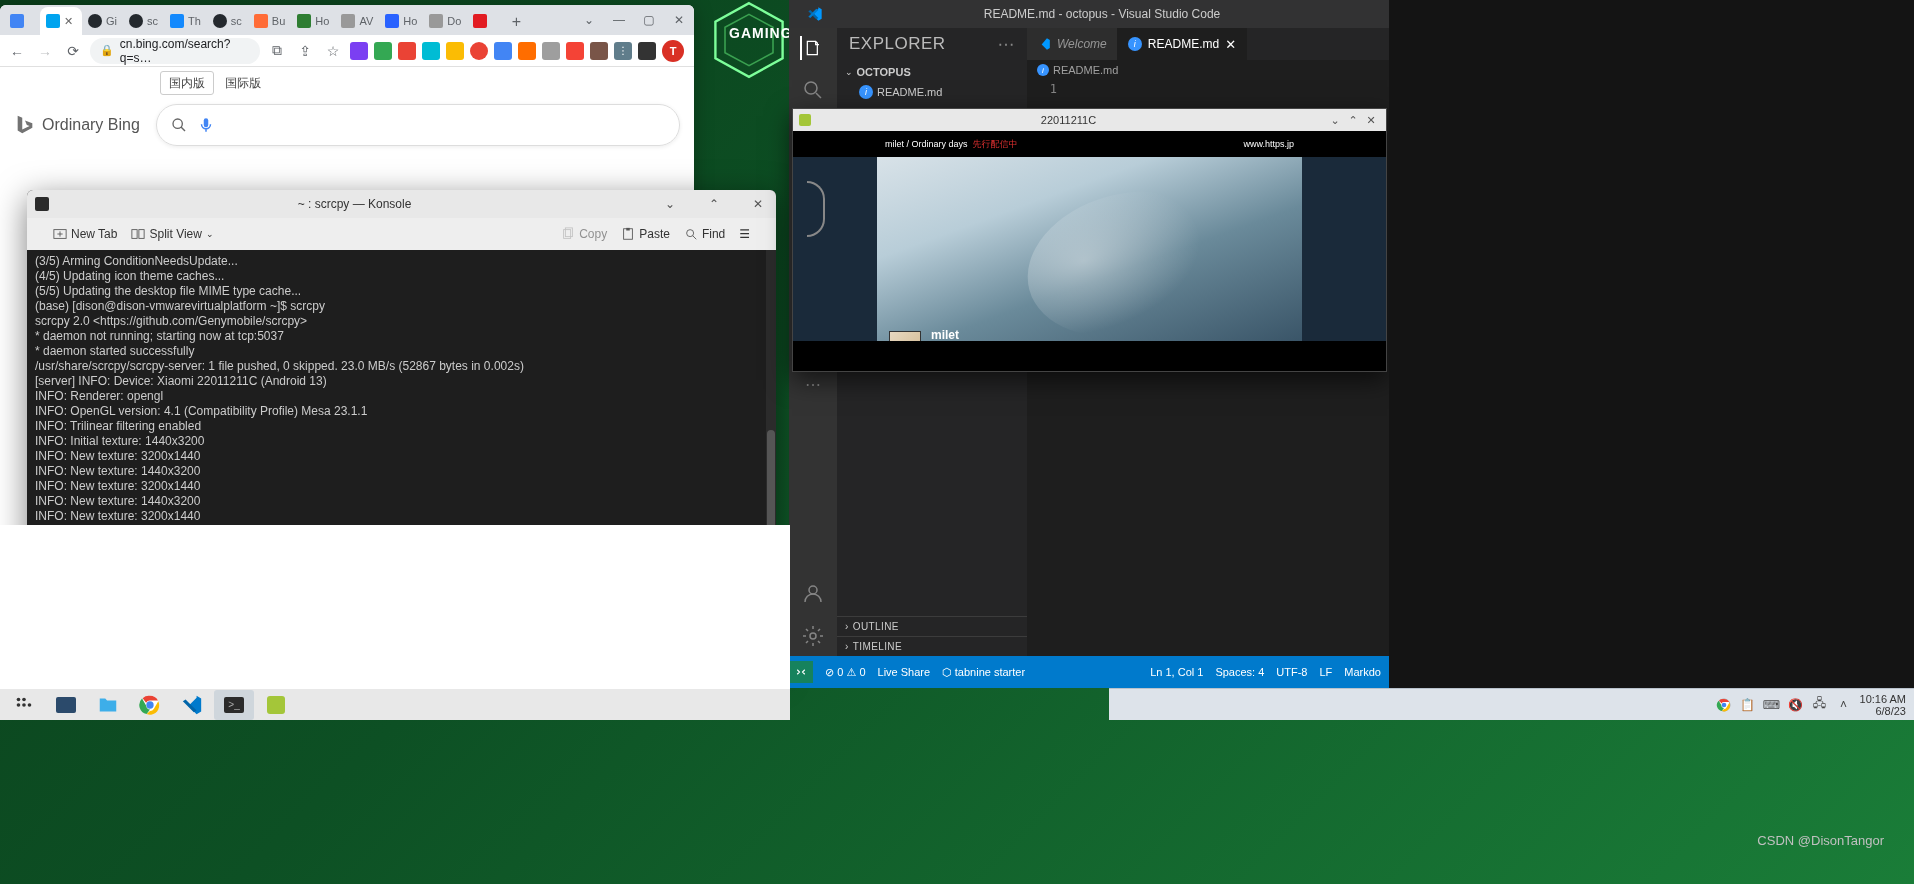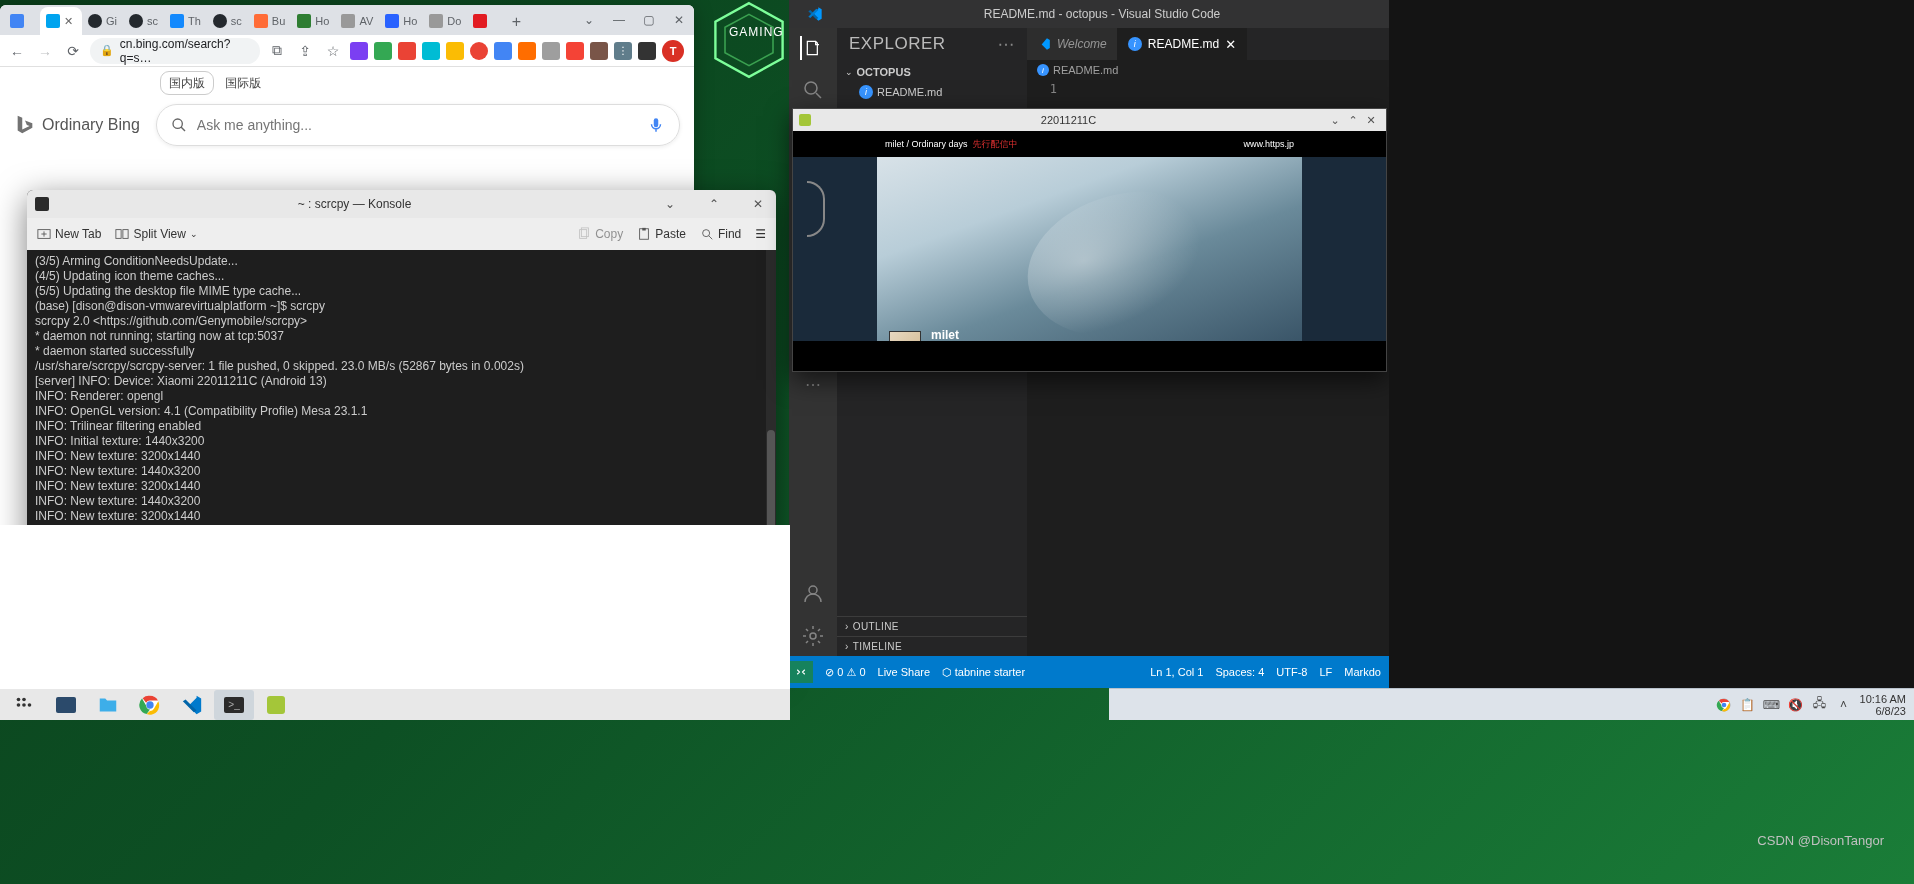--- a/index.html
+++ b/index.html
@@ -1,20 +1,20 @@
 <!DOCTYPE html>
 <html><head>
 <meta charset="utf-8">
 <style>
 *{margin:0;padding:0;box-sizing:border-box;font-family:"Segoe UI",Arial,sans-serif}
 body{width:1914px;height:884px;background:#1a1a1a;position:relative;overflow:hidden}
 
 
 .desktop{position:absolute;inset:0;background:linear-gradient(135deg,#0a3d1a 0%,#0d5024 40%,#1a7d38 100%)}
-.gaming-logo{position:absolute;left:729px;top:25px;color:#fff;font-weight:400;font-size:12px;letter-spacing:1px}
+.gaming-logo{position:absolute;left:729px;top:25px;color:#fff;font-weight:700;font-size:14px;letter-spacing:1px}
 .gaming-hex{position:absolute;left:706px;top:0;width:86px;height:80px}
 .gaming-hex svg{width:100%;height:100%}
 
 
 .chrome{position:absolute;left:0;top:5px;width:694px;height:683px;background:#fff;border-radius:6px 6px 0 0;box-shadow:0 4px 20px rgba(0,0,0,.3);overflow:hidden}
 .chrome-titlebar{height:30px;background:#dee1e6;display:flex;align-items:center}
 .tab-strip{display:flex;height:30px;align-items:flex-end;flex:1;padding-left:4px}
 .chrome-tab{height:28px;min-width:36px;display:flex;align-items:center;padding:0 6px;font-size:11px;color:#5f6368;border-radius:8px 8px 0 0;position:relative;gap:4px;cursor:default}
 .chrome-tab.active{background:#fff}
 .chrome-tab .favicon{width:14px;height:14px;border-radius:2px;flex-shrink:0}
@@ -26,21 +26,21 @@
 .tb-btn{width:22px;height:22px;display:flex;align-items:center;justify-content:center;color:#5f6368;font-size:14px;border-radius:50%}
 .addr{flex:1;height:26px;background:#f1f3f4;border-radius:13px;display:flex;align-items:center;padding:0 10px;gap:6px;font-size:12px;color:#202124;max-width:170px}
 .addr .lock{font-size:11px}
 .ext-icons{display:flex;gap:6px;align-items:center}
 .ext{width:18px;height:18px;border-radius:3px;display:flex;align-items:center;justify-content:center;font-size:10px;color:#fff}
 .avatar-t{width:22px;height:22px;border-radius:50%;background:#d93025;color:#fff;display:flex;align-items:center;justify-content:center;font-size:11px;font-weight:600}
 
 .bing-page{background:#fff;height:calc(100% - 62px);position:relative}
 .bing-lang{padding:8px 0 6px 160px;font-size:12px}
 .bing-lang span{padding:4px 8px;color:#444}
-.bing-lang span.sel{border:1px solid #ccc;border-radius:9px}
+.bing-lang span.sel{border:1px solid #ccc;border-radius:3px}
 .bing-header{display:flex;align-items:center;padding:6px 14px;gap:16px}
 .bing-logo{display:flex;align-items:center;gap:6px;color:#555;font-size:16px}
 .bing-logo svg{width:22px;height:22px}
 .bing-search{flex:1;max-width:525px;height:42px;border:1px solid #ddd;border-radius:22px;display:flex;align-items:center;padding:0 14px;gap:10px;box-shadow:0 1px 4px rgba(0,0,0,.08)}
 .bing-search input{flex:1;border:0;outline:0;font-size:14px;color:#aaa}
 .bing-search .mic{color:#4285f4}
 .bing-suggest{margin:6px 0 0 132px;width:525px;border:1px solid #ddd;border-radius:6px;padding:8px 12px;display:flex;align-items:center;gap:10px}
 .bing-suggest .icon{width:28px;height:28px;background:#a4c639;border-radius:4px;display:flex;align-items:center;justify-content:center}
 .bing-suggest .txt{flex:1}
 .bing-suggest .title{color:#6b2fb3;font-size:14px;font-weight:600}
@@ -49,21 +49,21 @@
 .bing-footer{position:absolute;bottom:14px;left:140px;font-size:10px;color:#888}
 .chrome-scroll{position:absolute;right:0;bottom:0;left:0;height:12px;background:#f1f1f1;display:flex;align-items:center}
 .chrome-scroll .thumb{height:8px;background:#c1c1c1;border-radius:4px;width:60px;margin-left:4px}
 
 
 .konsole{position:absolute;left:27px;top:190px;width:749px;height:478px;background:#2b2b2b;border-radius:6px;box-shadow:0 8px 32px rgba(0,0,0,.5);display:flex;flex-direction:column;overflow:hidden}
 .kon-title{height:28px;background:#e8e8e8;display:flex;align-items:center;padding:0 8px;gap:24px}
 .kon-title .icon{width:14px;height:14px;background:#2b2b2b;border-radius:2px}
 .kon-title .txt{flex:1;text-align:center;font-size:12px;color:#333}
 .kon-title .wbtn{width:20px;height:20px;display:flex;align-items:center;justify-content:center;color:#555;font-size:12px}
-.kon-toolbar{height:32px;background:#eeeeee;display:flex;align-items:center;padding:0 10px;gap:14px;font-size:12px;color:#333}
+.kon-toolbar{height:32px;background:#eeeeee;display:flex;align-items:center;padding:0 26px;gap:14px;font-size:12px;color:#333}
 .kon-tb-item{display:flex;align-items:center;gap:4px}
 .kon-tb-item svg{width:14px;height:14px}
 .kon-toolbar .spacer{flex:1}
 .kon-body{flex:1;background:#1e1e1e;padding:4px 8px;font-family:"Consolas","Courier New",monospace;font-size:12px;line-height:14px;color:#cccccc;white-space:pre;overflow:hidden;position:relative}
 .kon-scroll{position:absolute;right:0;top:0;bottom:0;width:10px;background:#2b2b2b}
 .kon-scroll .thumb{position:absolute;left:1px;right:1px;top:180px;height:220px;background:#555;border-radius:4px}
 
 
 .vscode{position:absolute;left:789px;top:0;width:600px;height:688px;background:#1e1e1e;display:flex;flex-direction:column}
 .vsc-title{height:28px;background:#323233;display:flex;align-items:center;padding:0 18px}
@@ -243,21 +243,20 @@
         <svg viewBox="0 0 24 24">
             <path fill="#737373" d="M4 2v16l5 3 11-6v-5l-8-3 2 5 3 1-8 4V4z"></path>
           </svg>
         <span>Ordinary Bing</span>
       </div>
       <div class="bing-search">
         <svg width="16" height="16" viewBox="0 0 24 24">
             <circle cx="10" cy="10" r="7" fill="none" stroke="#666" stroke-width="2"></circle>
             <line x1="15" y1="15" x2="21" y2="21" stroke="#666" stroke-width="2"></line>
           </svg>
-        <input placeholder="Ask me anything..." style="">
         <svg width="18" height="18" viewBox="0 0 24 24" class="mic">
             <rect x="9" y="3" width="6" height="12" rx="3" fill="#4285f4"></rect>
             <path d="M6 11a6 6 0 0012 0M12 17v4" stroke="#4285f4" stroke-width="2" fill="none"></path>
           </svg>
       </div>
     </div>
     <div class="bing-footer">Recommended to you based on what's popular • Feedback</div>
     <div class="chrome-scroll">
         <div class="thumb"></div>
       </div>

